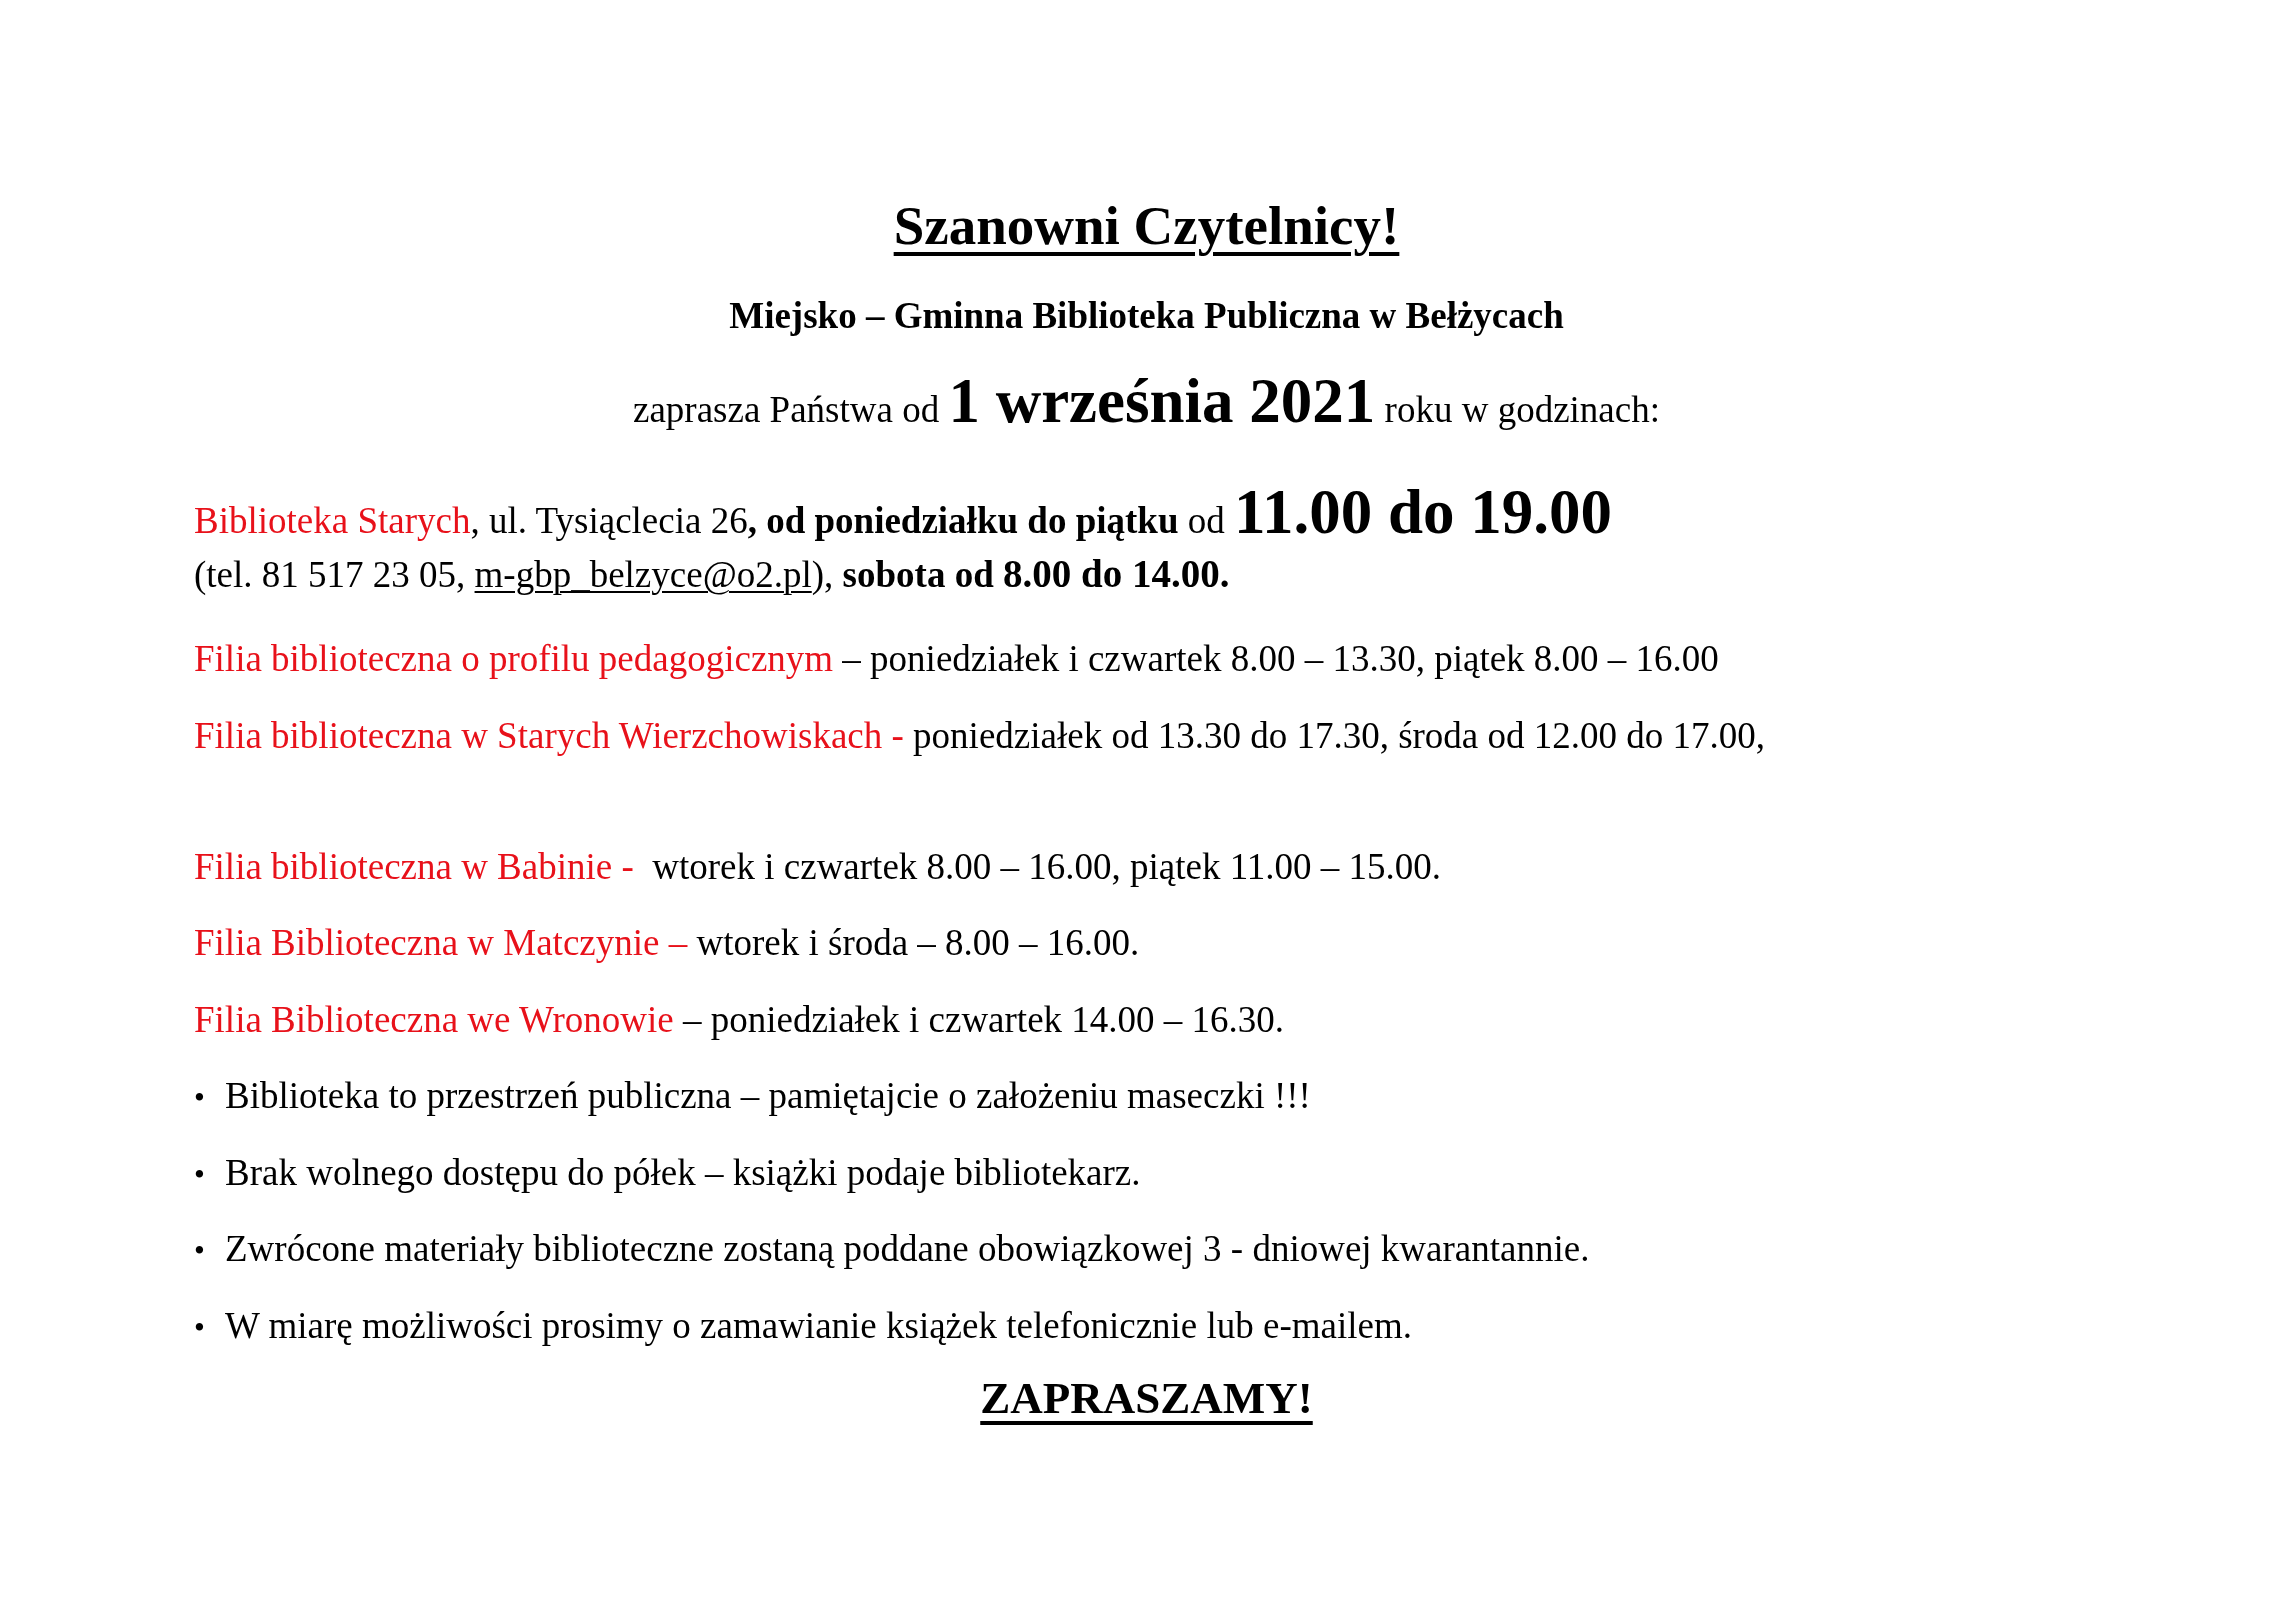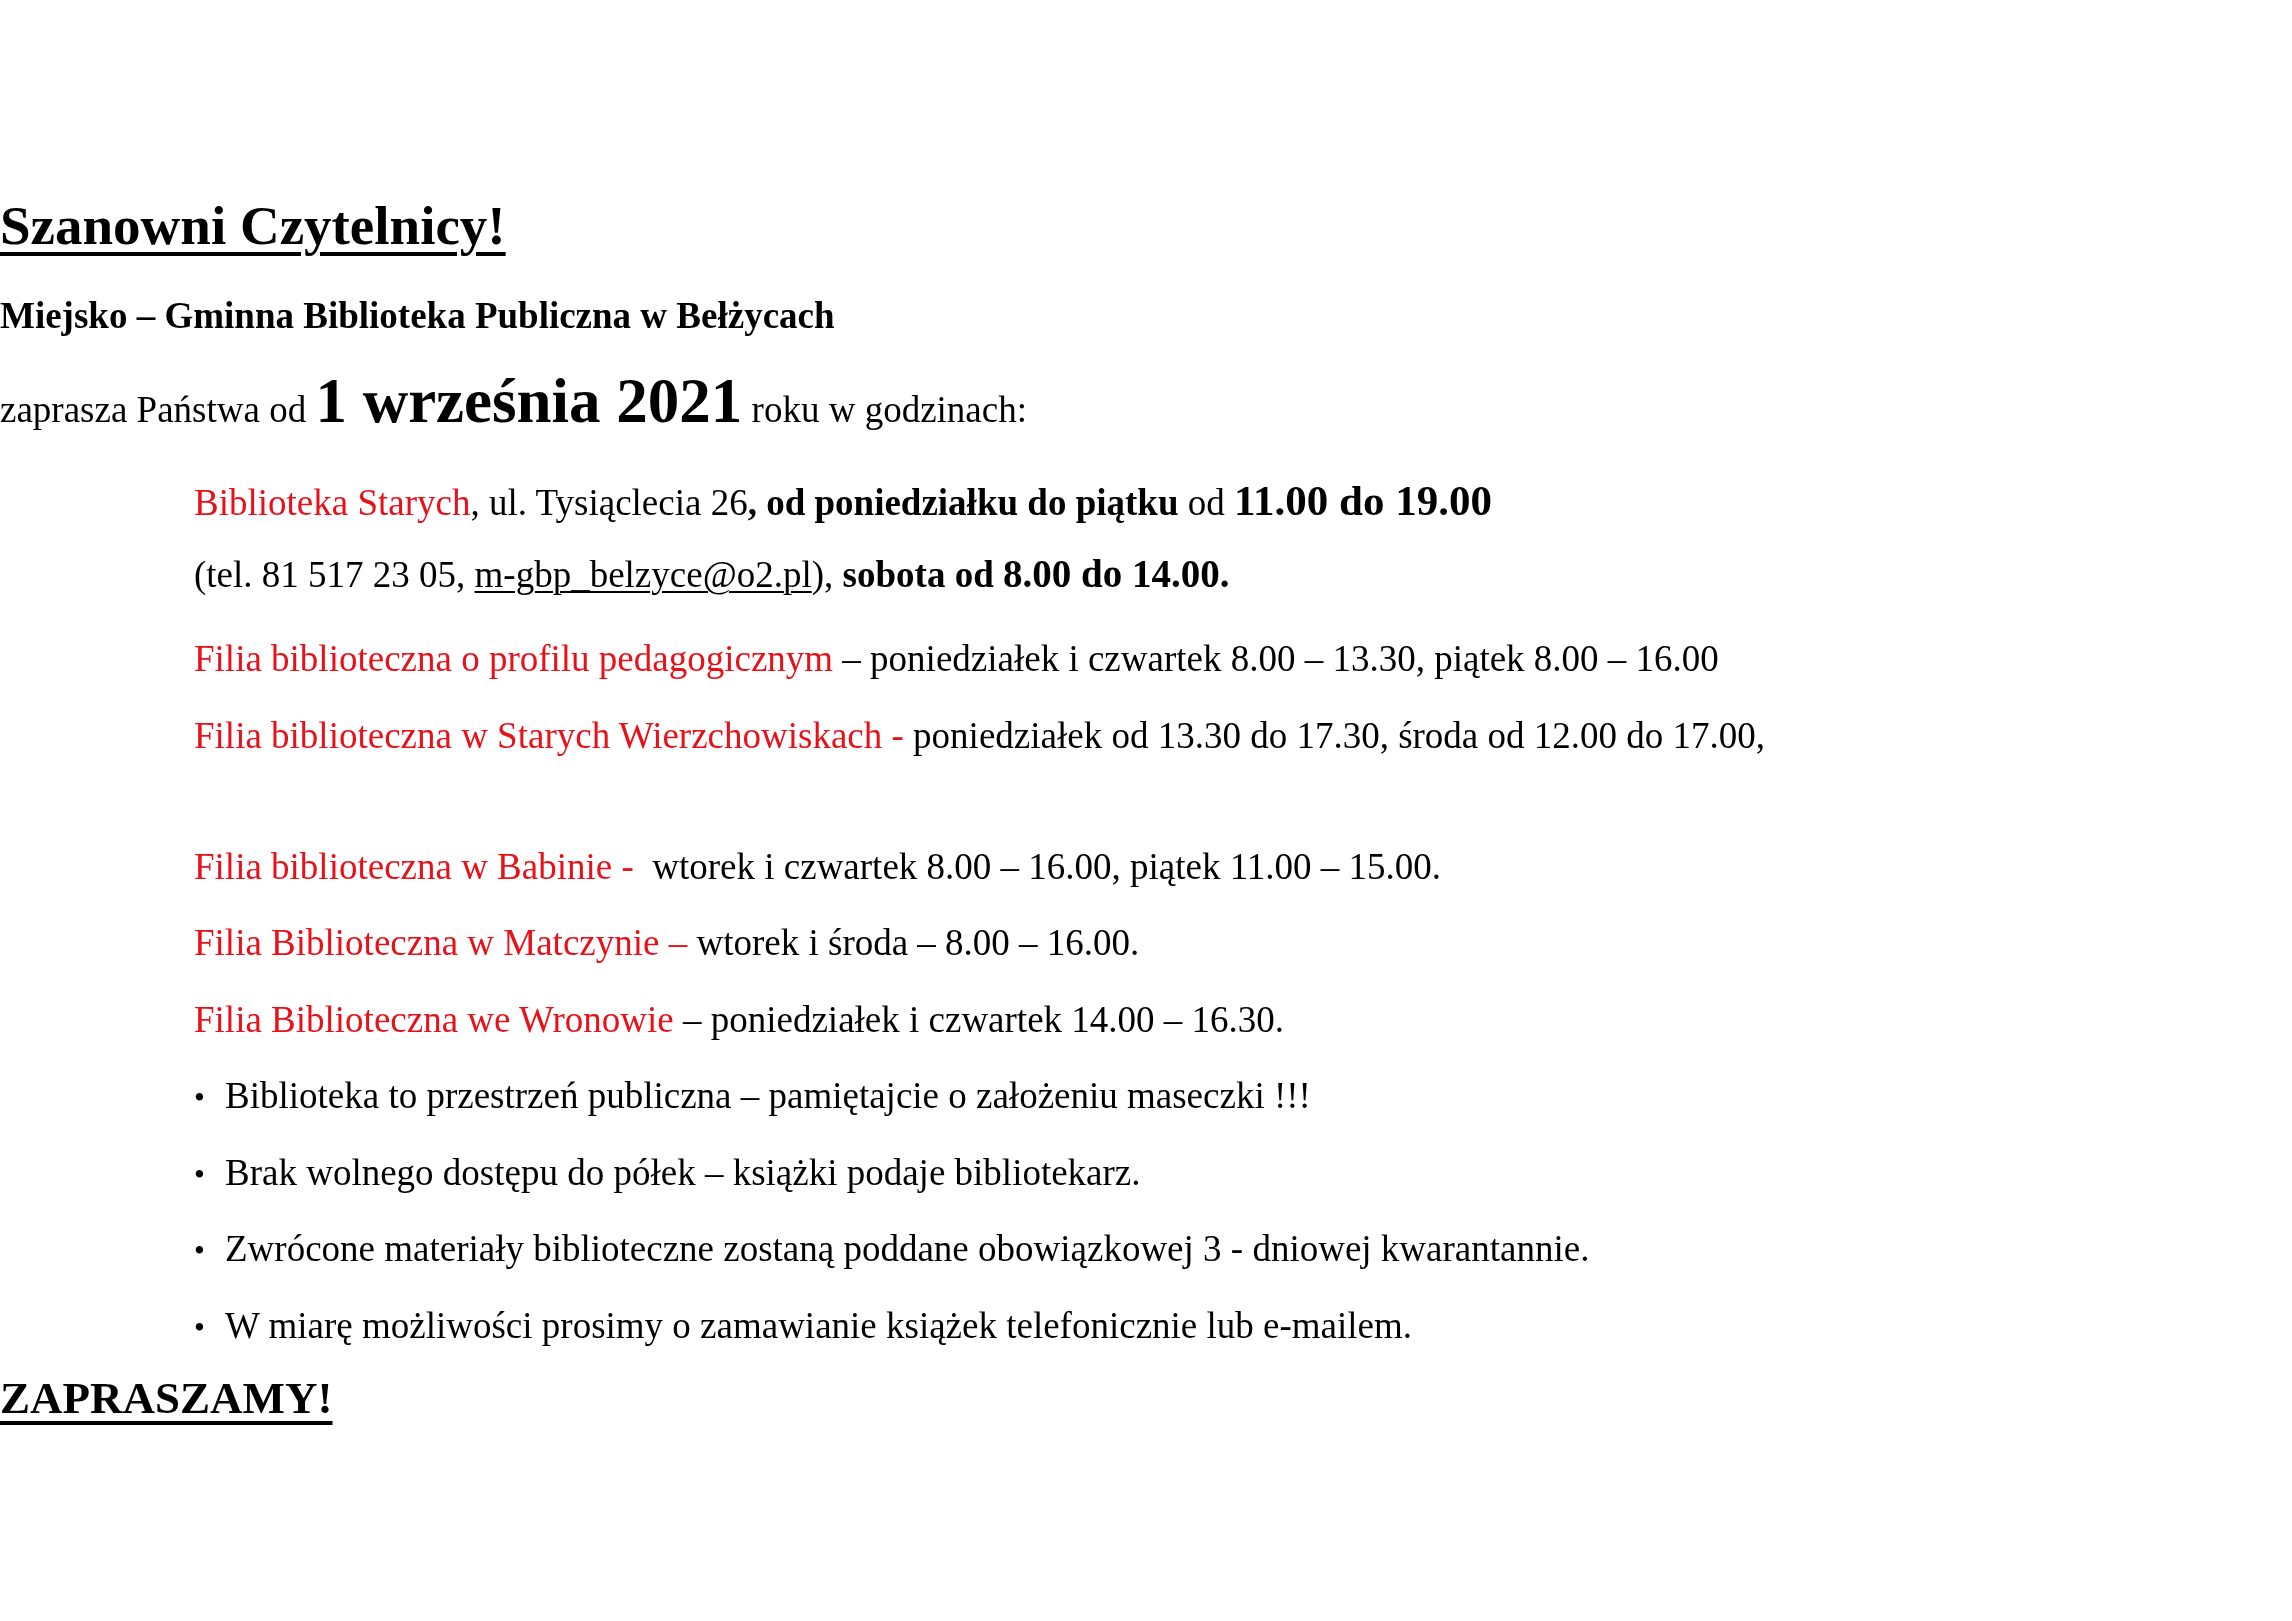--- a/index.html
+++ b/index.html
@@ -18,21 +18,21 @@
     .page {
       position: absolute;
       left: 0; top: 0;
       width: 2293px;
       height: 1621px;
     }
     .center-line {
       position: absolute;
       left: 0;
       width: 2293px;
-      text-align: left;
+      text-align: center;
       white-space: nowrap;
     }
     .title {
       top: 194px;
       font-size: 55px;
       font-weight: bold;
       text-decoration: underline;
       text-decoration-thickness: 3.9px;
       text-underline-offset: 7.8px;
     }
@@ -50,21 +50,21 @@
       font-weight: bold;
     }
     .line {
       position: absolute;
       left: 194px;
       white-space: nowrap;
       font-size: 37px;
     }
     .red { color: #e8111a; }
     .bold { font-weight: bold; }
-    .xl { font-size: 43px; font-weight: bold; }
+    .xl { font-size: 63px; font-weight: bold; }
     .link {
       color: #000000;
       text-decoration: underline;
       text-decoration-thickness: 2px;
       text-underline-offset: 3.9px;
     }
     .bullet {
       display: inline-block;
       width: 31px;
       font-size: 31px;

